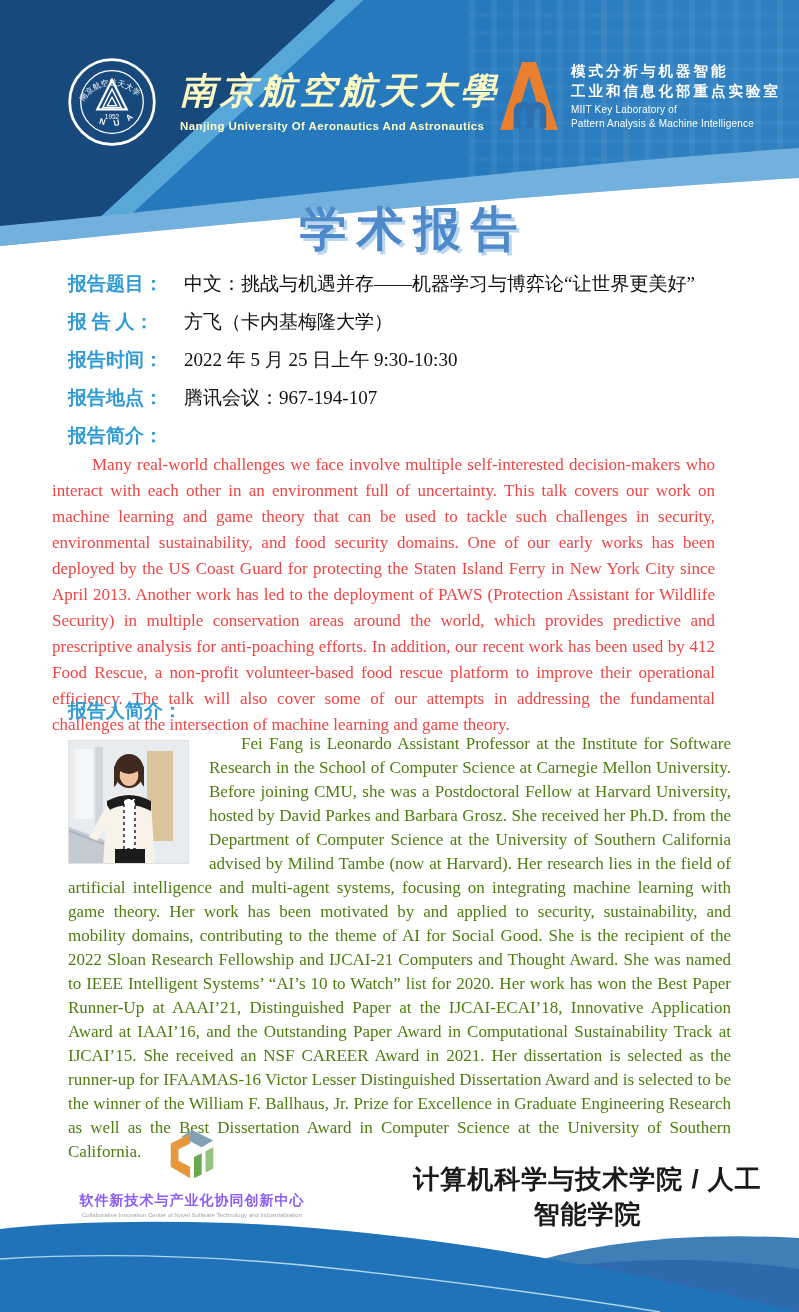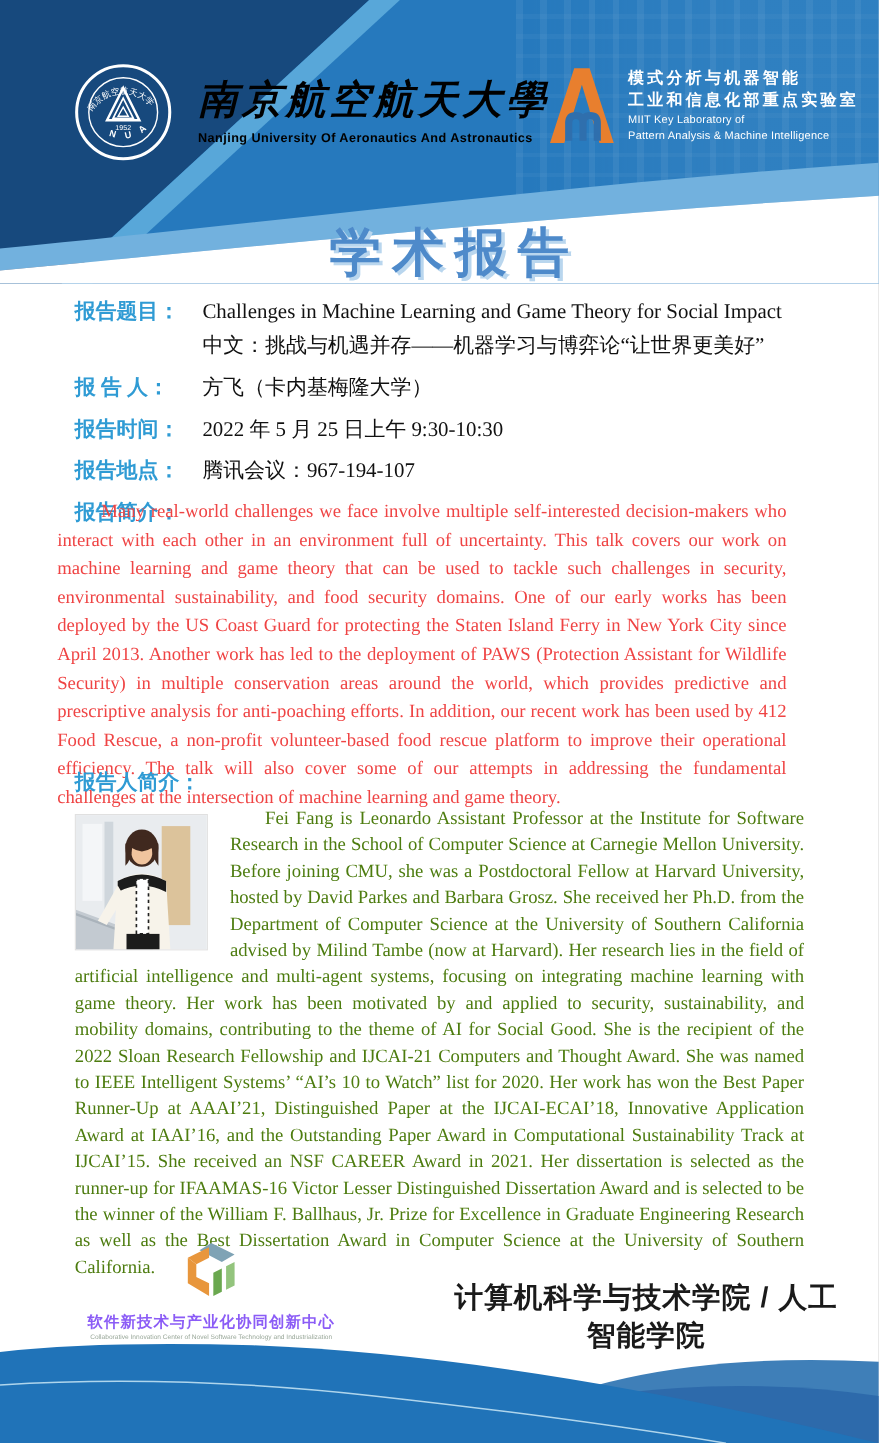--- a/index.html
+++ b/index.html
@@ -26,21 +26,21 @@
     position:absolute; top:0; right:0; width:330px; height:215px; opacity:.35;
     background:
       repeating-linear-gradient(90deg, rgba(255,255,255,.18) 0 6px, rgba(255,255,255,0) 6px 22px),
       repeating-linear-gradient(0deg, rgba(255,255,255,.10) 0 4px, rgba(255,255,255,0) 4px 18px),
       linear-gradient(90deg, rgba(23,73,125,0) 0%, rgba(120,180,220,.35) 60%);
   }
   .header svg.curves { position:absolute; left:0; top:0; width:799px; height:258px; }
 
   .brand-left { position:absolute; left:66px; top:56px; display:flex; align-items:center; }
   .seal { width:92px; height:92px; }
-  .uni-names { margin-left:22px; color:#000000; }
+  .uni-names { margin-left:22px; color:#fef9c3; }
   .uni-zh { font-size:36px; font-weight:bold; font-style:italic; letter-spacing:4px; line-height:1.1;
             font-family:"Liberation Serif", serif; }
   .uni-en { font-size:11.5px; margin-top:8px; letter-spacing:.4px; font-family:"Liberation Sans", sans-serif; font-weight:bold; }
 
   .brand-right { position:absolute; left:497px; top:58px; display:flex; align-items:center; }
   .pami-logo { width:64px; height:76px; }
   .lab-names { margin-left:10px; color:#fff; font-family:"Liberation Sans", sans-serif; }
   .lab-zh { font-size:14.5px; font-weight:bold; letter-spacing:3px; line-height:1.35; }
   .lab-en { font-size:10px; line-height:1.3; margin-top:1px; letter-spacing:.2px; }
 
@@ -153,21 +153,20 @@
       <path d="M0,246 C250,222 530,194 799,178 L799,258 L0,258 Z" fill="#ffffff"></path>
     </svg>
   </div>
 
   <div class="poster-title">学术报告</div>
 
   <div class="details">
     <div class="drow">
       <div class="dlabel">报告题目：</div>
       <div class="dvalue">
-        <span class="line">Challenges in Machine Learning and Game Theory for Social Impact</span>
         <span class="line">中文：挑战与机遇并存——机器学习与博弈论“让世界更美好”</span>
       </div>
     </div>
     <div class="drow">
       <div class="dlabel">报 告 人：</div>
       <div class="dvalue">方飞（卡内基梅隆大学）</div>
     </div>
     <div class="drow">
       <div class="dlabel">报告时间：</div>
       <div class="dvalue">2022 年 5 月 25 日上午 9:30-10:30</div>

